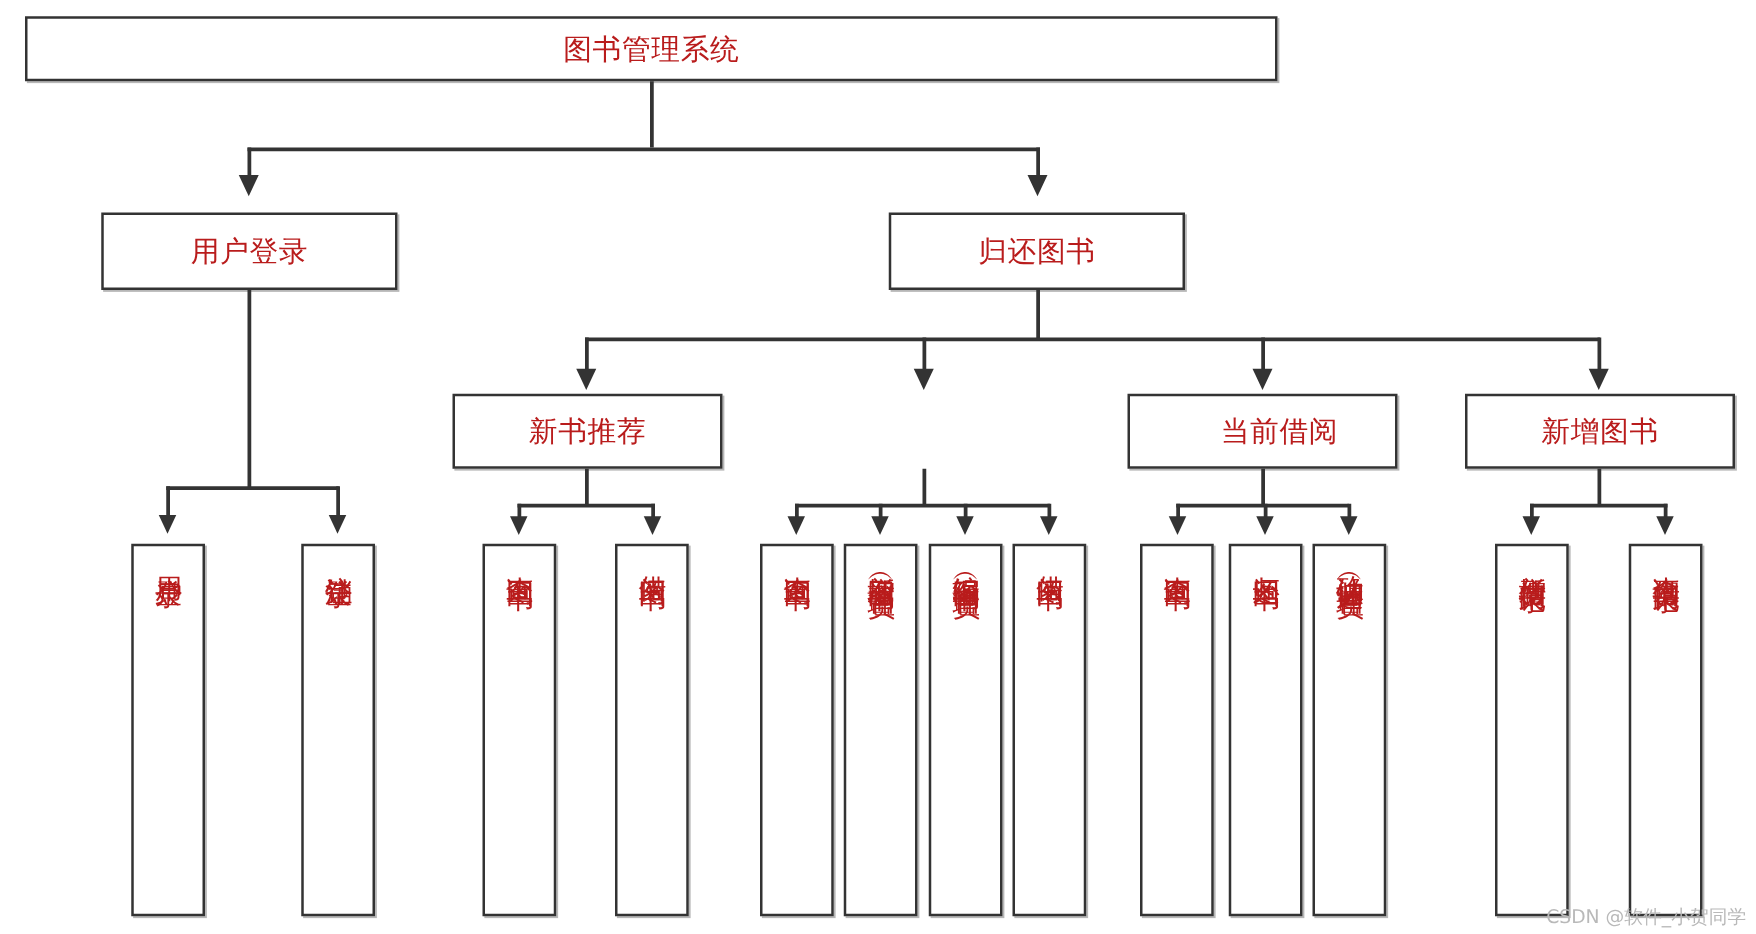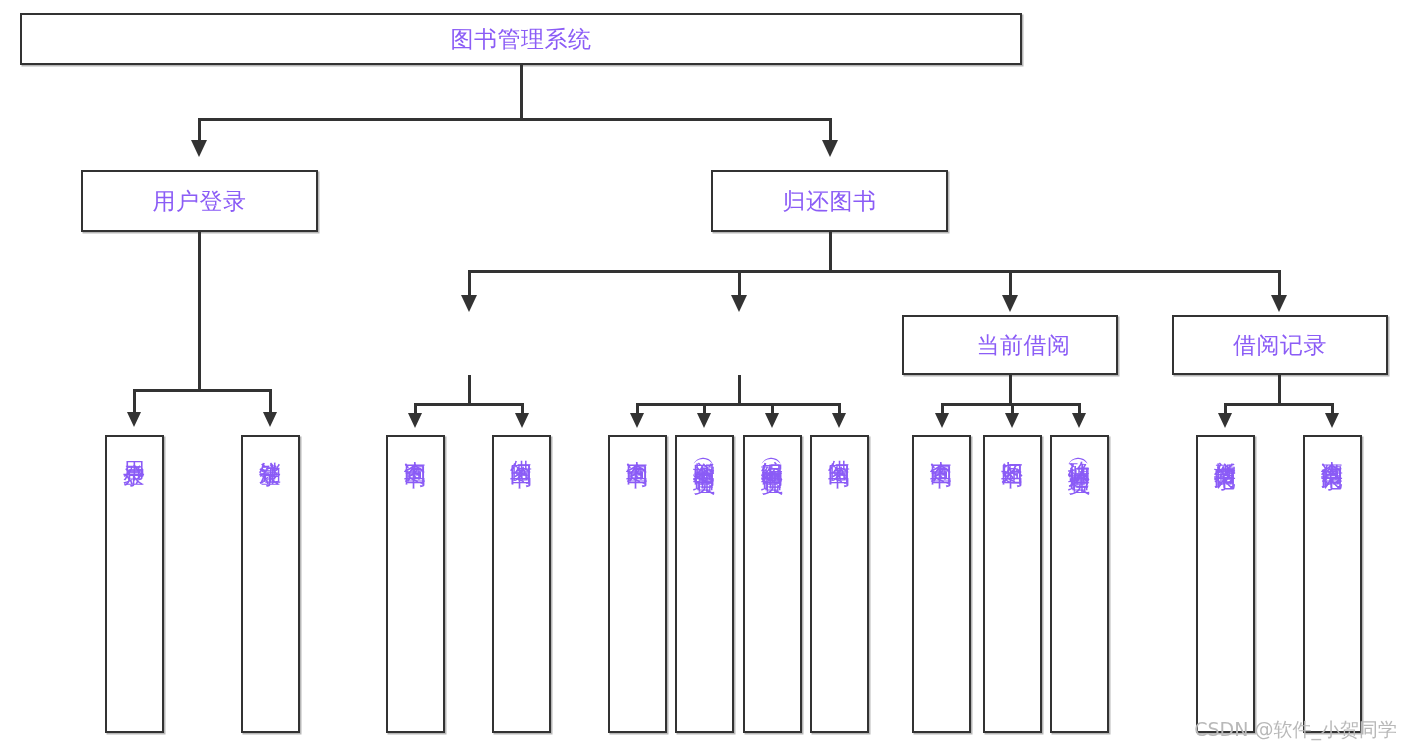--- a/index.html
+++ b/index.html
@@ -21,21 +21,21 @@
 
   
   .node {
     position: absolute;
     box-sizing: border-box;
     border: 2.5px solid #333333;
     background: #ffffff;
     display: flex;
     align-items: center;
     justify-content: center;
-    color: #8b5cf6;
+    color: #b91c1c;
     box-shadow: 1.5px 1.5px 0 rgba(170,170,170,0.85);
   }
   .node.horiz {
     font-size: 23px;
     letter-spacing: 0.5px;
   }
   .node.vert {
     writing-mode: vertical-rl;
     text-orientation: upright;
     font-size: 22px;
@@ -72,21 +72,21 @@
     border-left-width: 7px;
     border-right-width: 7px;
     border-top-width: 15px;
   }
 
   
   #watermark {
     position: absolute;
     right: 8px;
     bottom: 4px;
-    font-size: 19px;
+    font-size: 15px;
     color: #b9b9b9;
     white-space: nowrap;
     pointer-events: none;
     font-family: "DejaVu Sans", "Liberation Sans", sans-serif;
   }
 </style>
 </head>
 <body>
 
 <div id="canvas">
@@ -133,25 +133,28 @@
 
   <div class="ln v" style="left:738px; top:270px; width:2.5px; height:26px;"></div>
   <div class="arrow" style="left:731px; top:295px;"></div>
 
   <div class="ln v" style="left:1009px; top:270px; width:2.5px; height:26px;"></div>
   <div class="arrow" style="left:1002px; top:295px;"></div>
 
   <div class="ln v" style="left:1278px; top:270px; width:2.5px; height:26px;"></div>
   <div class="arrow" style="left:1271px; top:295px;"></div>
 
+  <div class="node horiz" style="left:362px; top:315px; width:216px; height:60px;">
+    <span>新书推荐</span>
+  </div>
   <div class="node horiz" style="left:902px; top:315px; width:216px; height:60px;padding-left:27px;">
     <span>当前借阅</span>
   </div>
   <div class="node horiz" style="left:1172px; top:315px; width:216px; height:60px;">
-    <span>借阅记录</span>
+    <span>新增图书</span>
   </div>
 
   <div class="ln v" style="left:468px; top:375px; width:2.5px; height:30px;"></div>
   <div class="ln h" style="left:414px; top:403px; width:110px; height:2.5px;"></div>
   <div class="ln v" style="left:414px; top:403px; width:2.5px; height:12px;"></div>
   <div class="arrow small" style="left:408px; top:413px;"></div>
   <div class="ln v" style="left:521px; top:403px; width:2.5px; height:12px;"></div>
   <div class="arrow small" style="left:515px; top:413px;"></div>
 
   <div class="node vert" style="left:386px; top:435px; width:59px; height:298px;">

